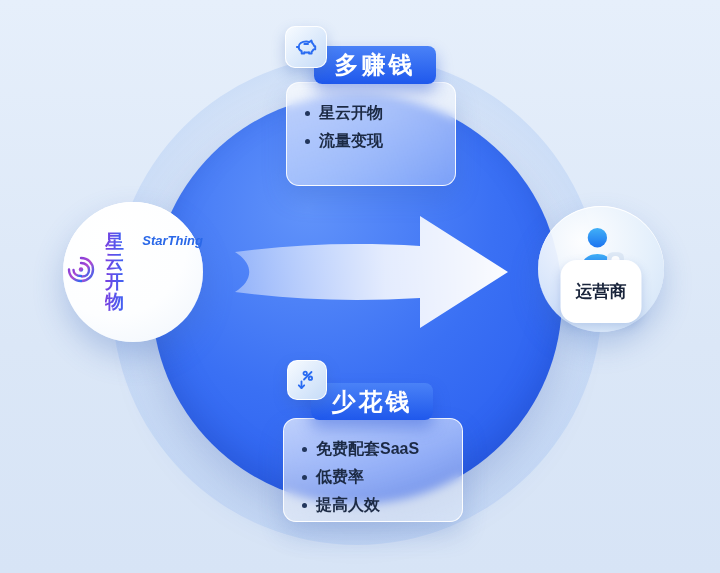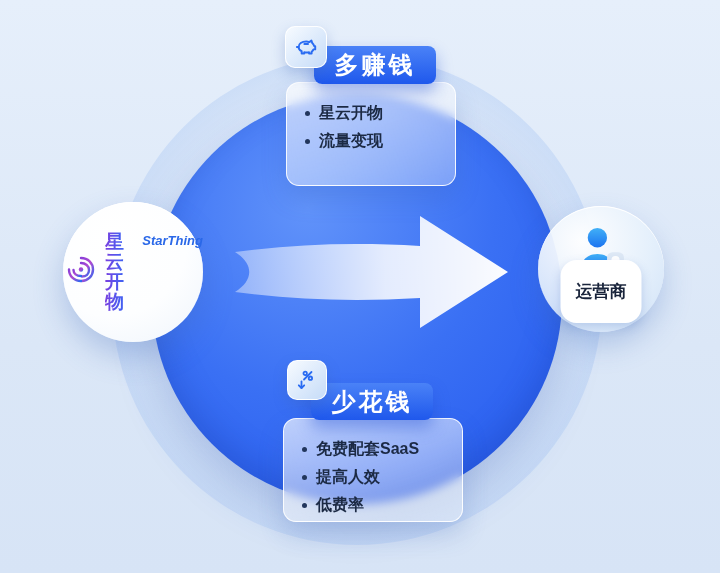--- a/index.html
+++ b/index.html
@@ -187,21 +187,21 @@
   <div class="title-pill pill-save">
     <span>少花钱</span>
   </div>
   <div class="glass-card card-save">
     <div class="feature-row">
       <span class="dot"></span>
       <span class="feature-text">免费配套SaaS</span>
     </div>
     <div class="feature-row">
       <span class="dot"></span>
+      <span class="feature-text">低费率</span>
+    </div>
+    <div class="feature-row">
+      <span class="dot"></span>
       <span class="feature-text">提高人效</span>
     </div>
-    <div class="feature-row">
-      <span class="dot"></span>
-      <span class="feature-text">低费率</span>
-    </div>
   </div>
 
 </div>
 
 </body></html>

